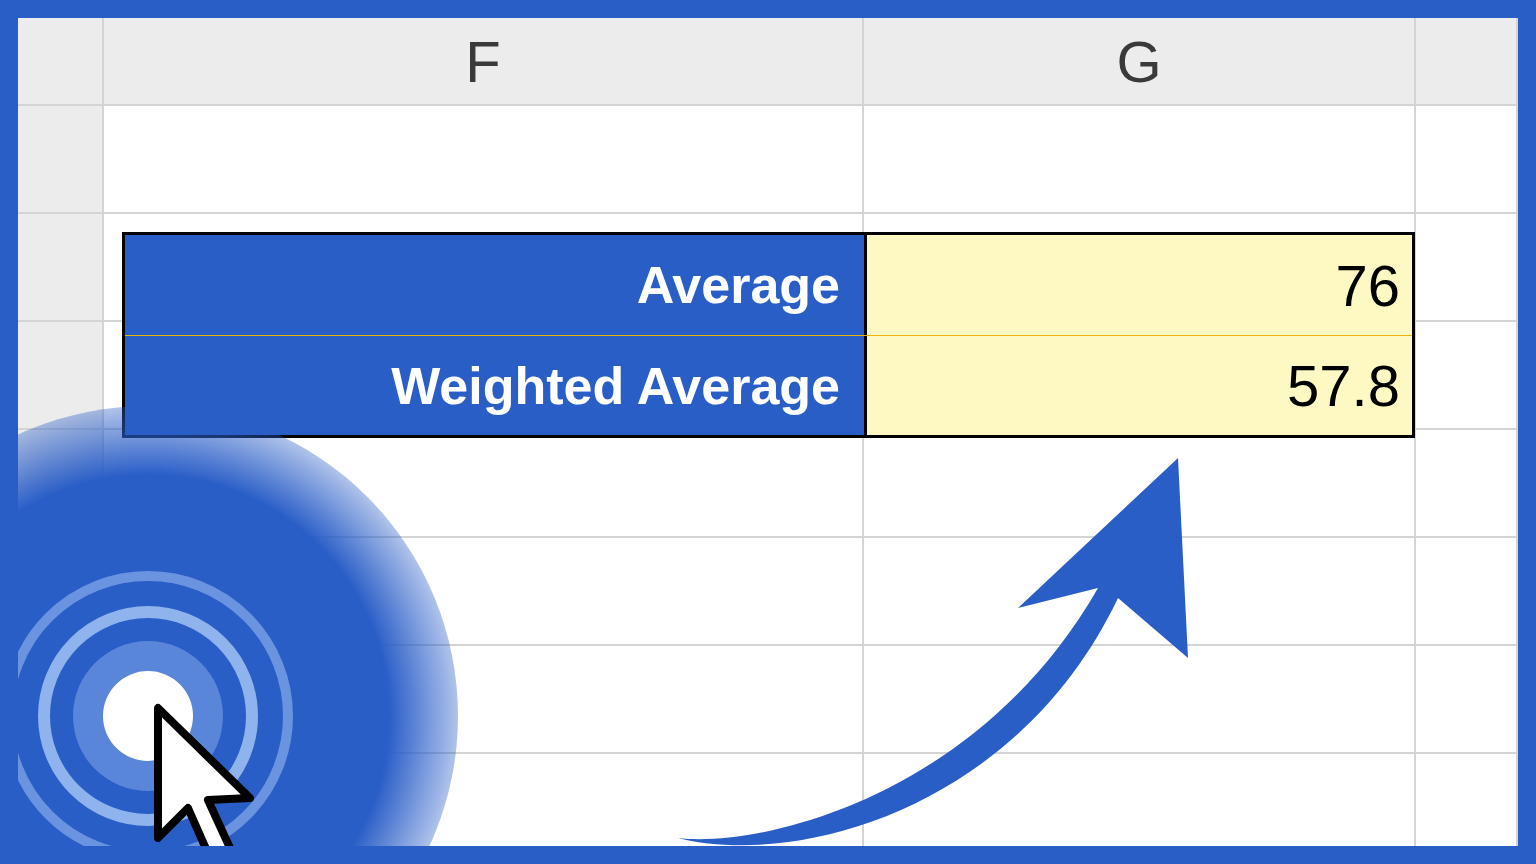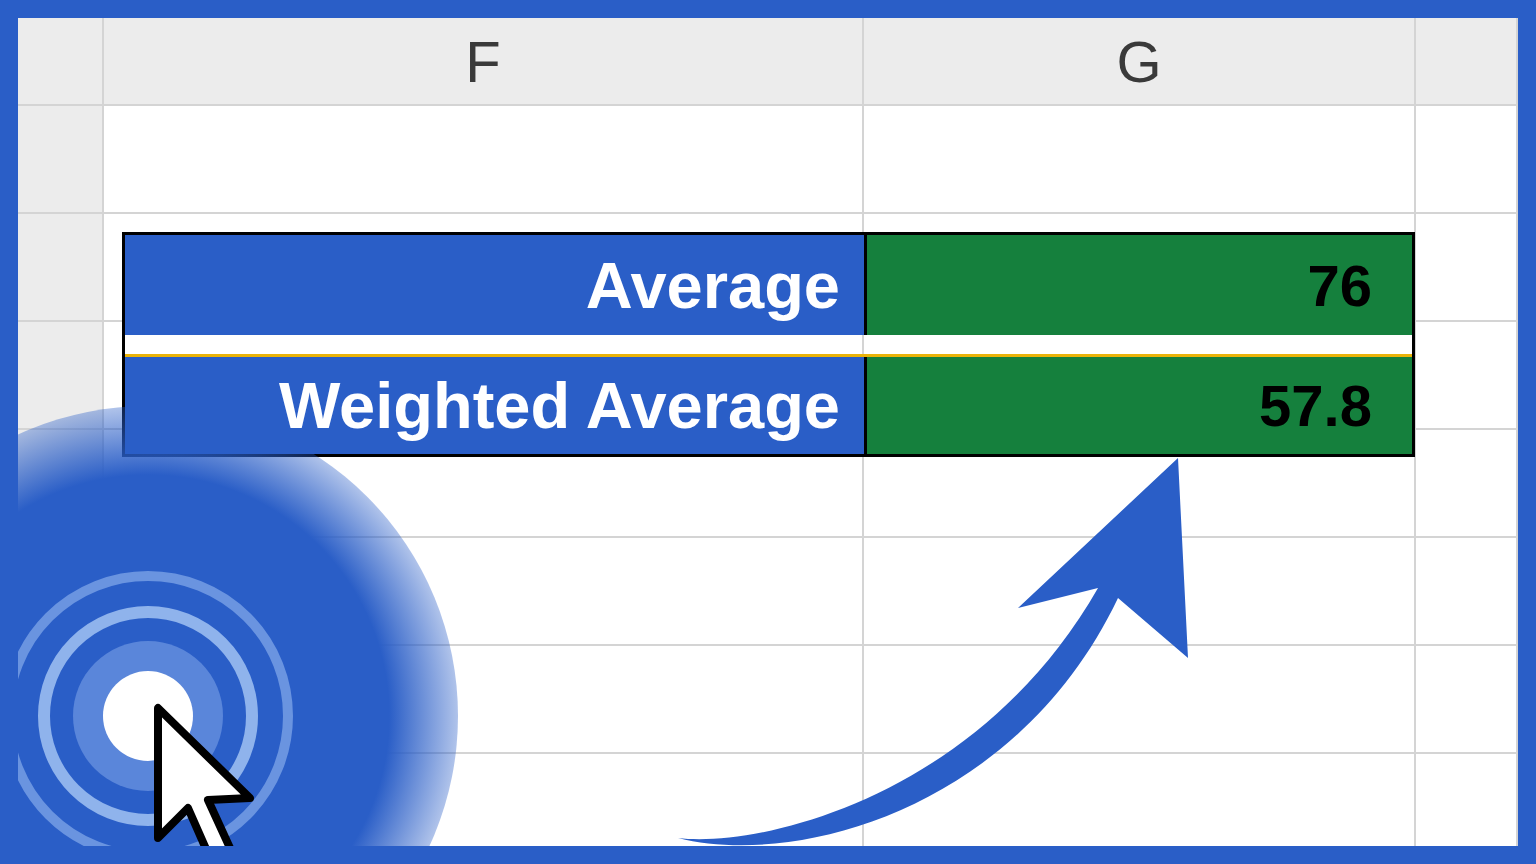--- a/index.html
+++ b/index.html
@@ -72,43 +72,43 @@
     position: absolute;
     left: 104px;
     top: 214px;
     width: 1293px;
     border: 3px solid #000;
   }
   .data-row {
     display: flex;
     height: 100px;
   }
-  .data-row + .data-row { border-top: 3px solid #eab308; margin-top: 19px; }
+  .data-row + .data-row { border-top: 1px solid #eab308; }
   .data-label {
     width: 742px;
     background: #2a5ec7;
     color: #ffffff;
     font-weight: 700;
-    font-size: 65px;
+    font-size: 52px;
     display: flex;
     align-items: center;
     justify-content: flex-end;
     padding-right: 24px;
     border-right: 3px solid #000;
   }
   .data-value {
     flex: 1;
     color: #000;
-    font-weight: 700;
+    font-weight: 400;
     font-size: 58px;
     display: flex;
     align-items: center;
     justify-content: flex-end;
-    padding-right: 40px;
-    background: #15803d;
+    padding-right: 12px;
+    background: #fef9c3;
   }
   
   
   .arrow-wrap {
     position: absolute;
     left: 600px;
     top: 420px;
     width: 600px;
     height: 410px;
   }

